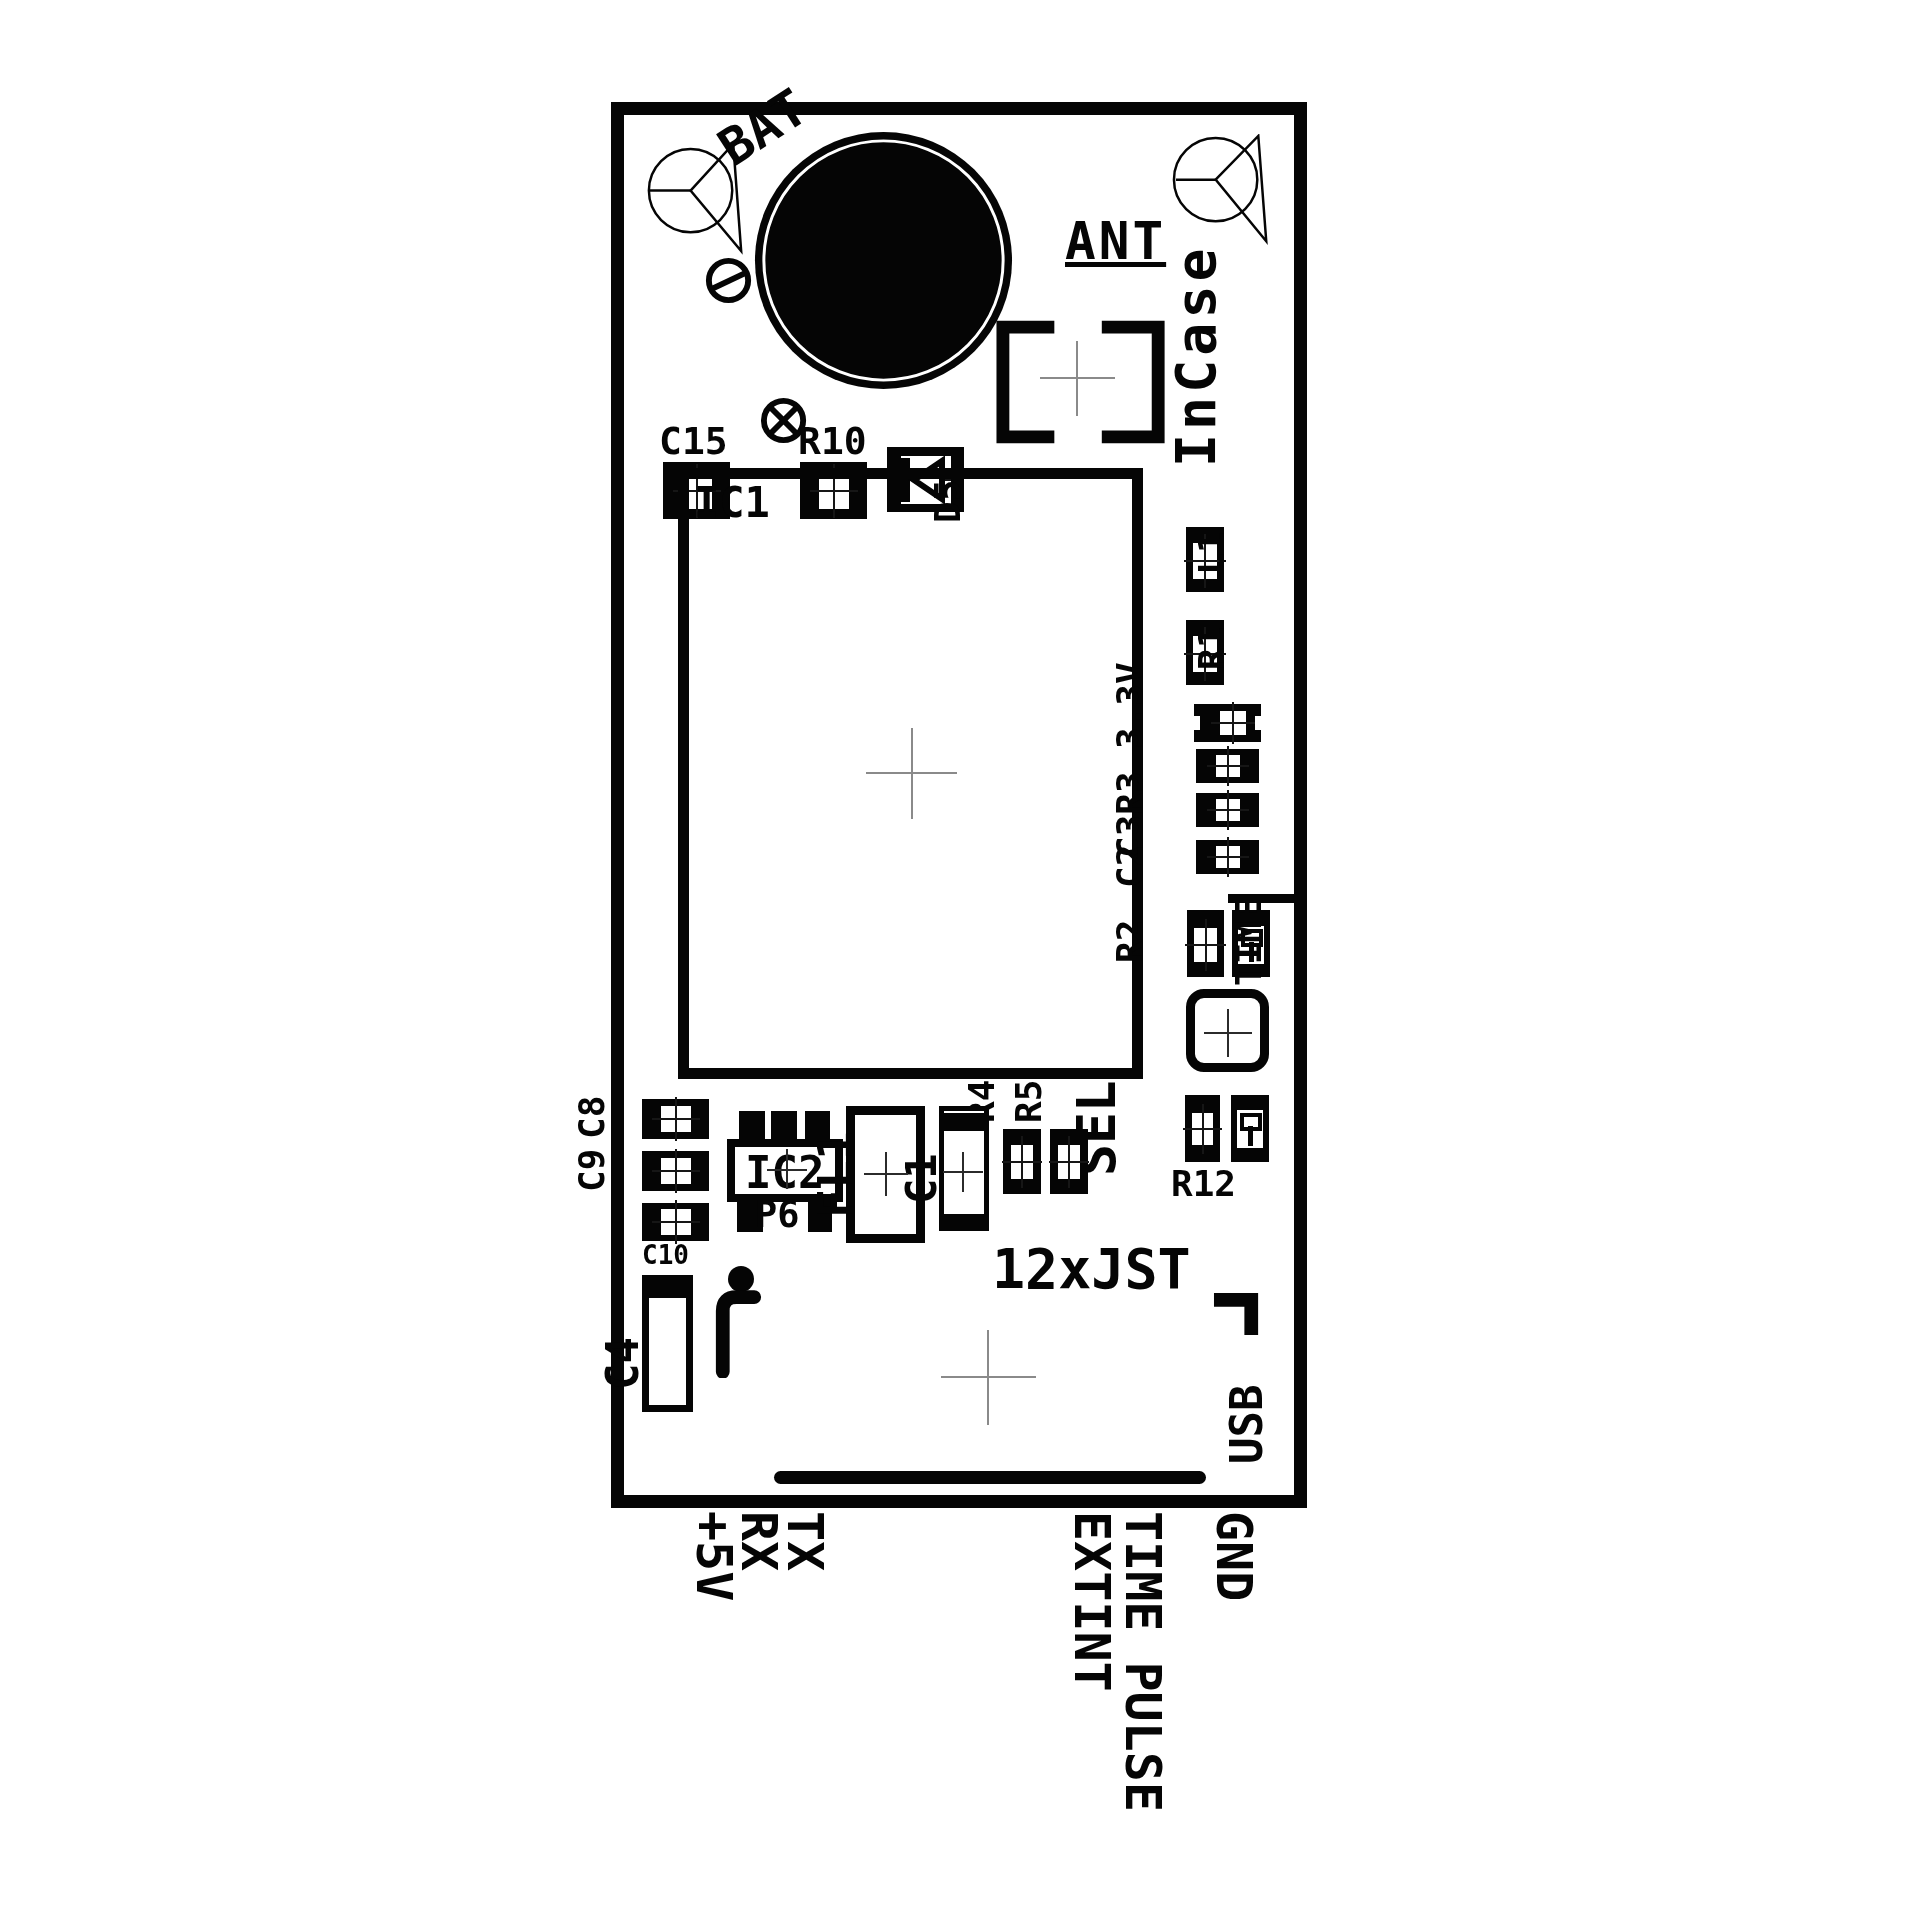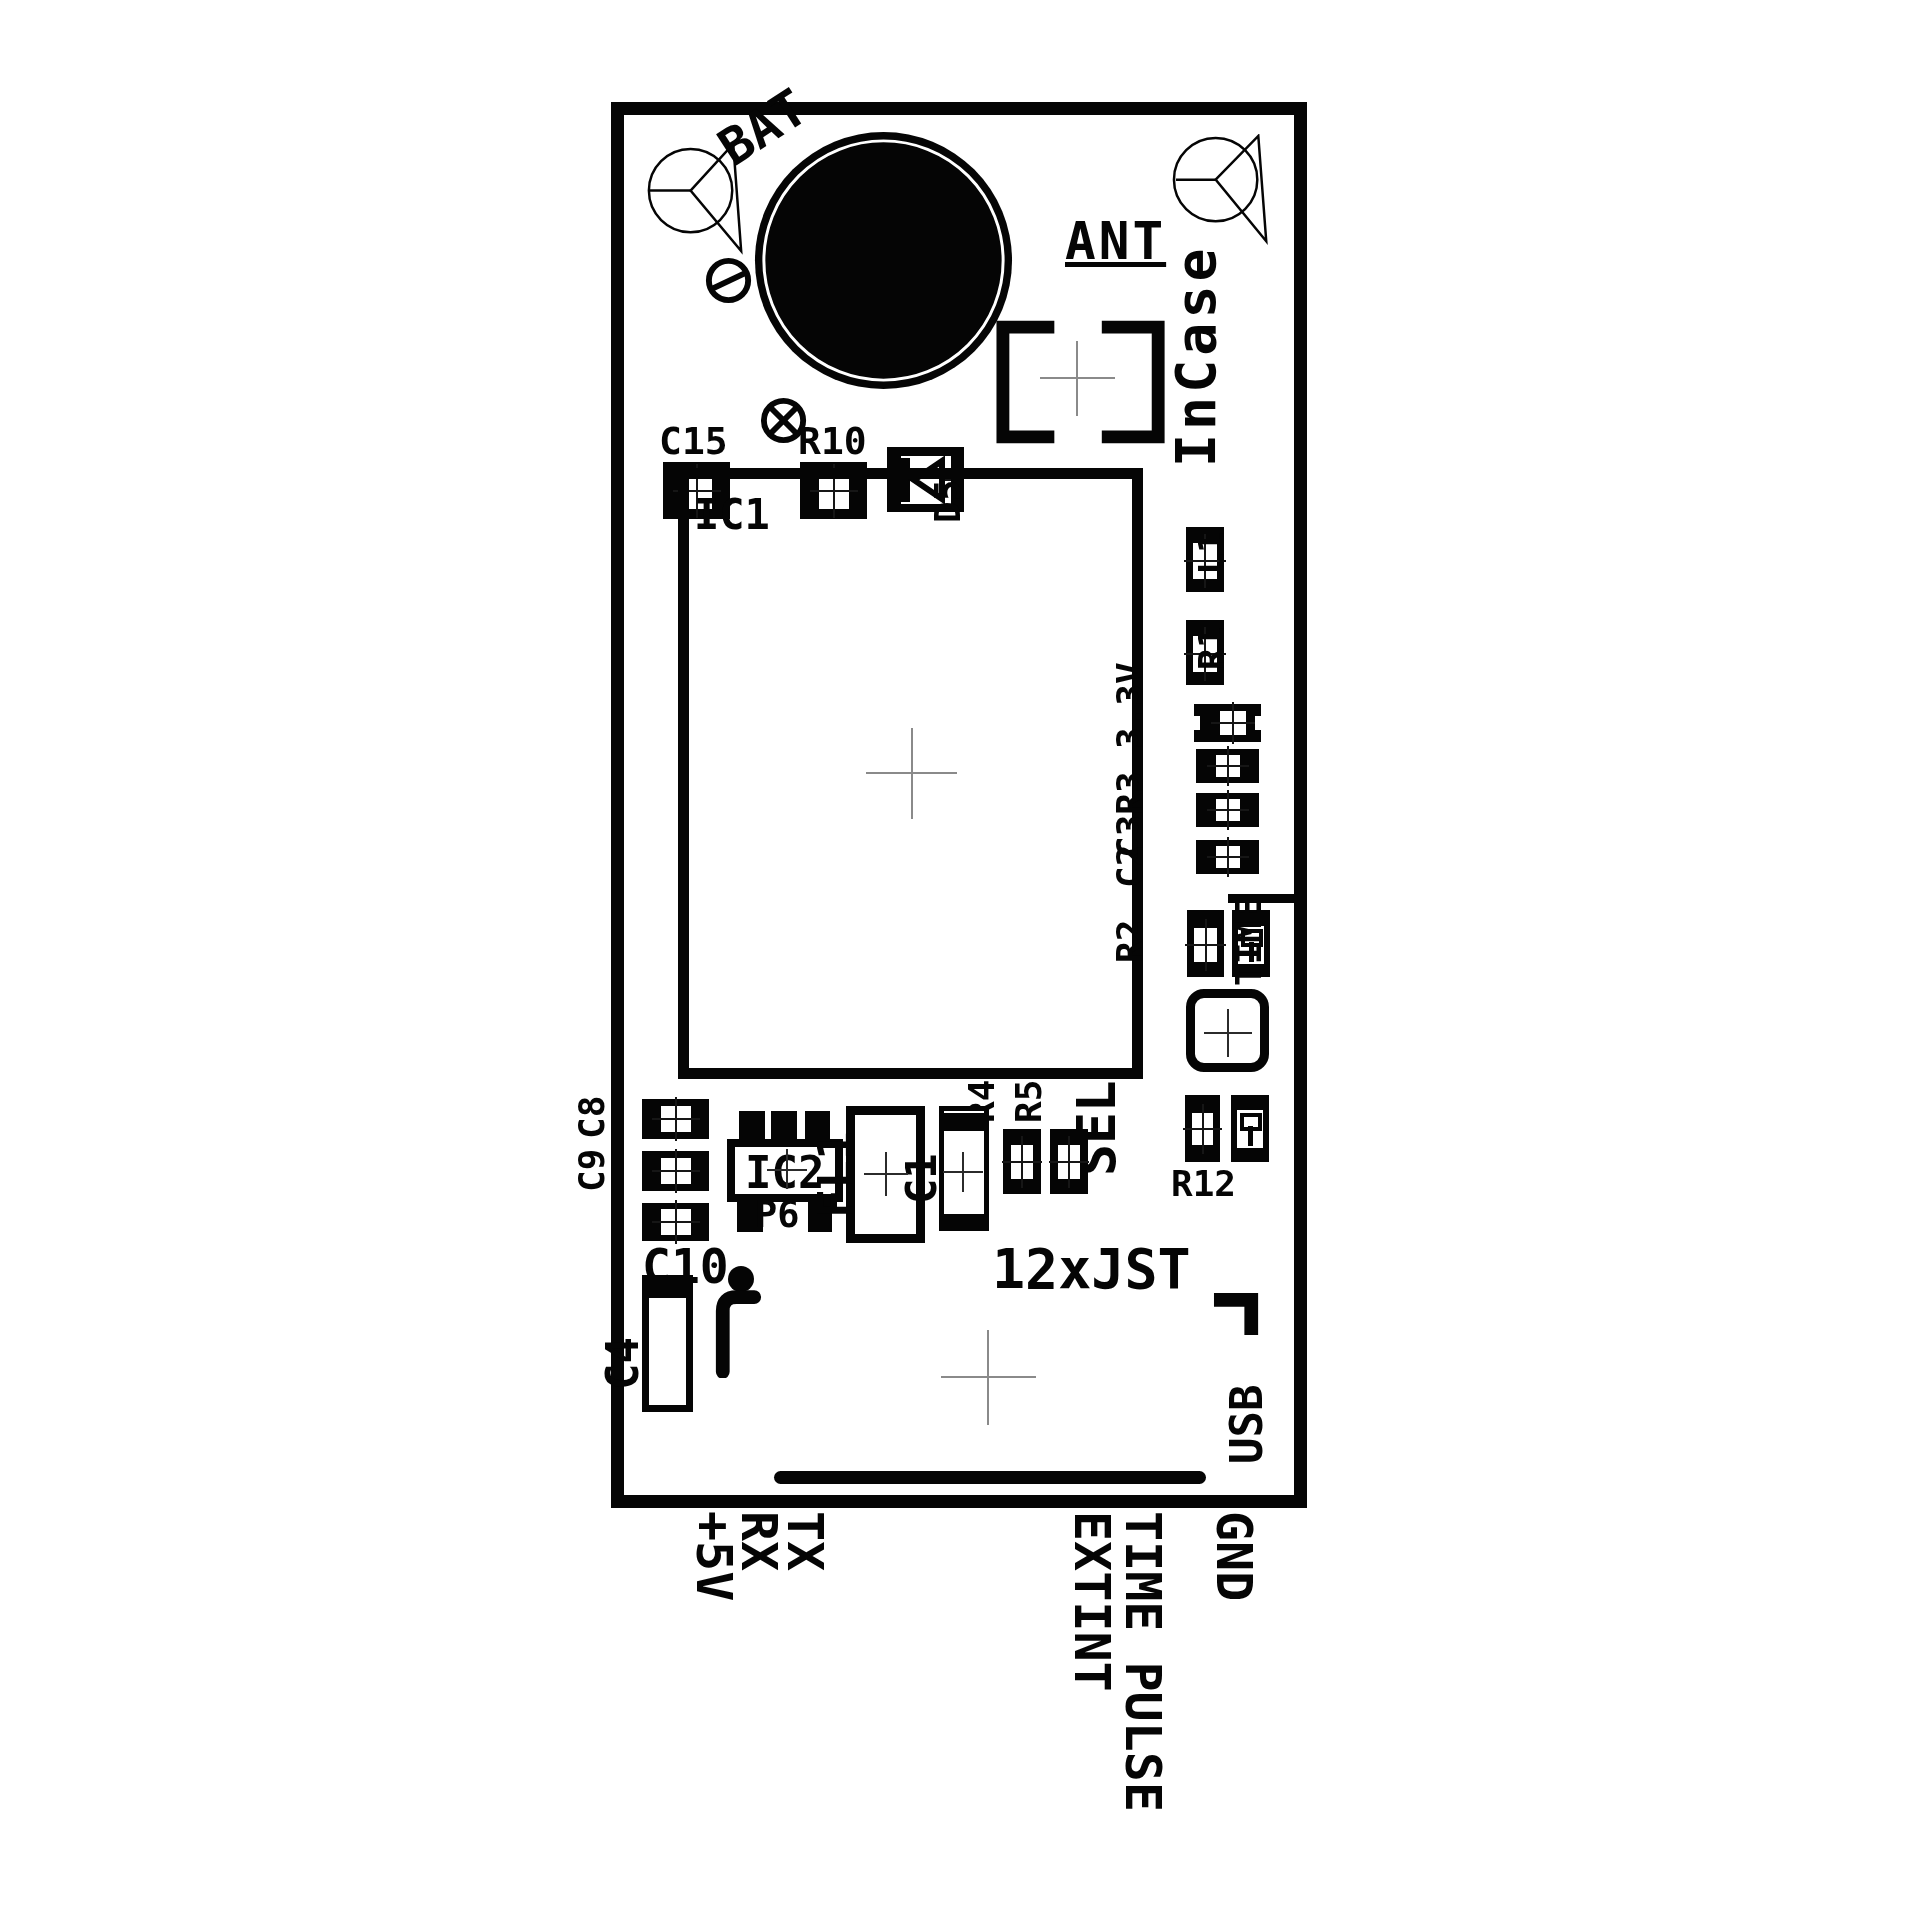--- a/index.html
+++ b/index.html
@@ -91,21 +91,21 @@
   <svg class="abs" style="left:995px;top:320px;" width="178" height="124" viewBox="0 0 180 125">
     <path d="M60,7 H8 V118 H60" fill="none" stroke="#050505" stroke-width="13"></path>
     <path d="M108,7 H165 V118 H108" fill="none" stroke="#050505" stroke-width="13"></path>
   </svg>
   <div class="gxh" style="left:1040px;top:377px;width:75px;"></div>
   <div class="gxv" style="left:1076px;top:341px;height:75px;"></div>
 
   <div class="silk vt" style="left:1224px;top:412px;font-size:55px;letter-spacing:4px;">InCase</div>
 
   <div class="abs" style="left:678px;top:468px;width:465px;height:611px;border:11px solid #050505;box-sizing:border-box;"></div>
-  <div class="silk" style="left:694px;top:482px;font-size:42px;margin-top:12px;">IC1</div>
+  <div class="silk" style="left:694px;top:482px;font-size:42px;">IC1</div>
   <div class="gxh" style="left:866px;top:772px;width:91px;"></div>
   <div class="gxv" style="left:911px;top:728px;height:91px;"></div>
 
   <div class="pad" style="left:1186px;top:527px;width:38px;height:65px;">
     <div class="pw" style="left:7px;top:16px;width:24px;height:36px;">
         <i class="xh"></i>
         <i class="xv"></i>
       </div>
   </div>
   <div class="silk vt" style="left:1230px;top:539px;font-size:36px;">L1</div>
@@ -238,21 +238,21 @@
         <i class="xh"></i>
         <i class="xv"></i>
       </div>
   </div>
   <div class="pad" style="left:642px;top:1203px;width:67px;height:38px;">
     <div class="pw" style="left:19px;top:6px;width:30px;height:26px;">
         <i class="xh"></i>
         <i class="xv"></i>
       </div>
   </div>
-  <div class="silk" style="left:642px;top:1242px;font-size:48px;">C10</div>
+  <div class="silk" style="left:642px;top:1242px;font-size:26px;">C10</div>
 
   <div class="abs" style="left:642px;top:1275px;width:51px;height:137px;border:7px solid #050505;box-sizing:border-box;background:#ffffff;"></div>
   <div class="bar" style="left:642px;top:1280px;width:51px;height:18px;"></div>
   <div class="silk vt" style="left:645px;top:1346px;font-size:44px;z-index:2;">C4</div>
 
   <div class="abs" style="left:728px;top:1266px;width:26px;height:26px;border-radius:50%;background:#050505;"></div>
   <svg class="abs" style="left:709px;top:1287px;" width="59" height="91" viewBox="0 0 60 92">
     <path d="M14,86 V24 Q14,10 28,10 H46" fill="none" stroke="#050505" stroke-width="14" stroke-linecap="round"></path>
   </svg>
 

